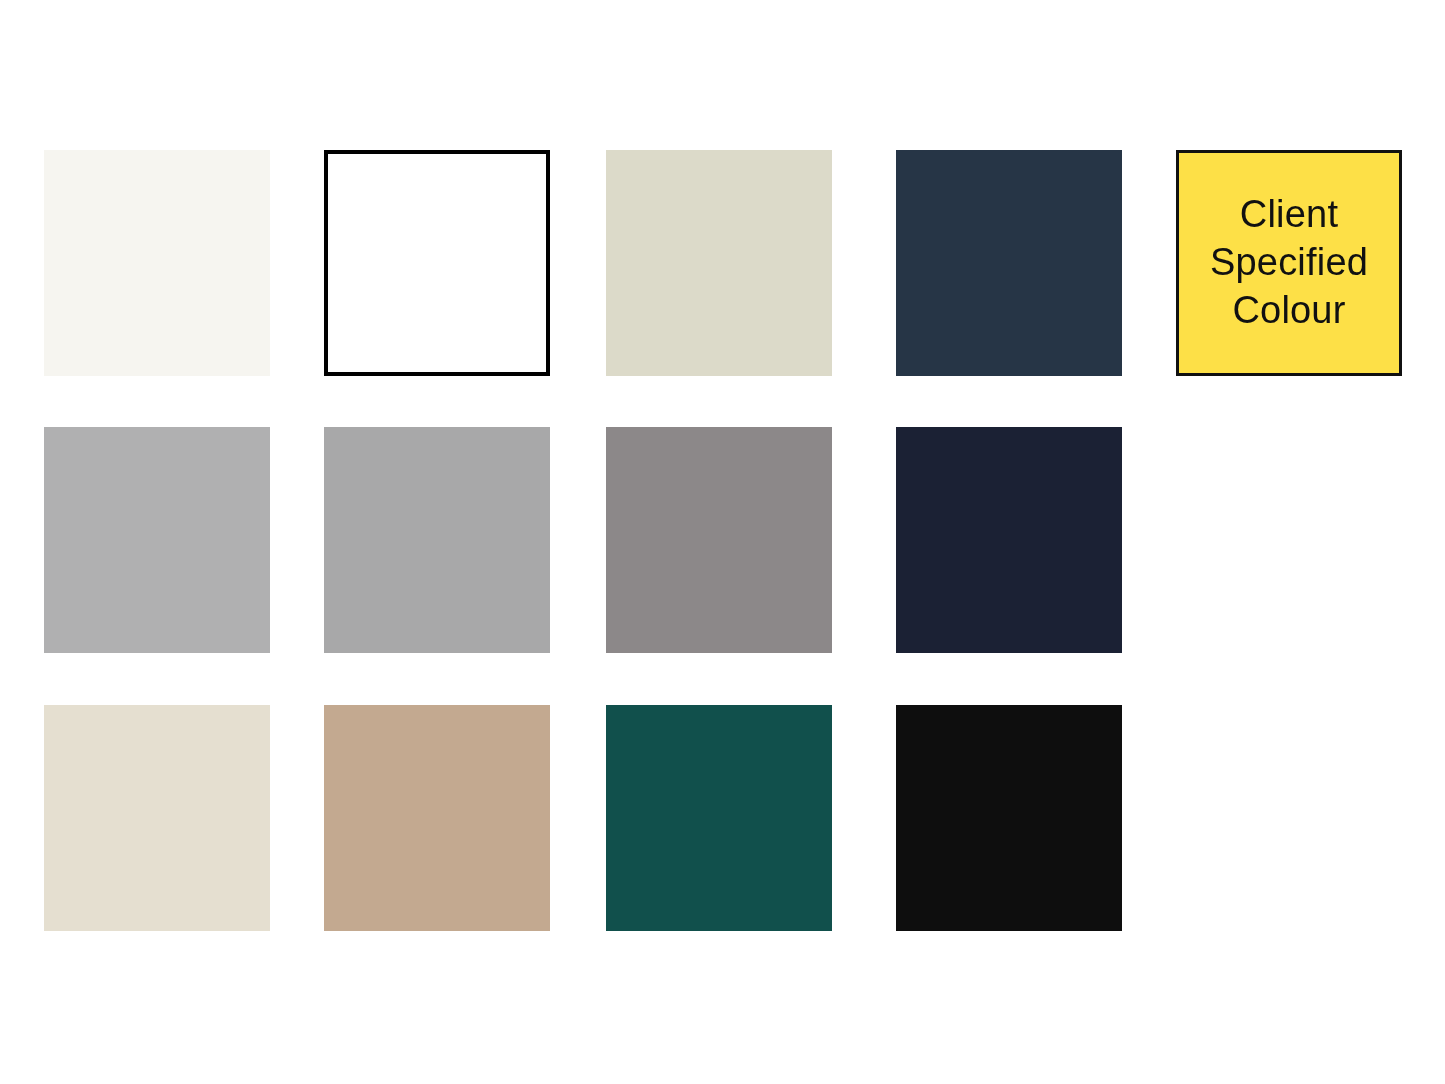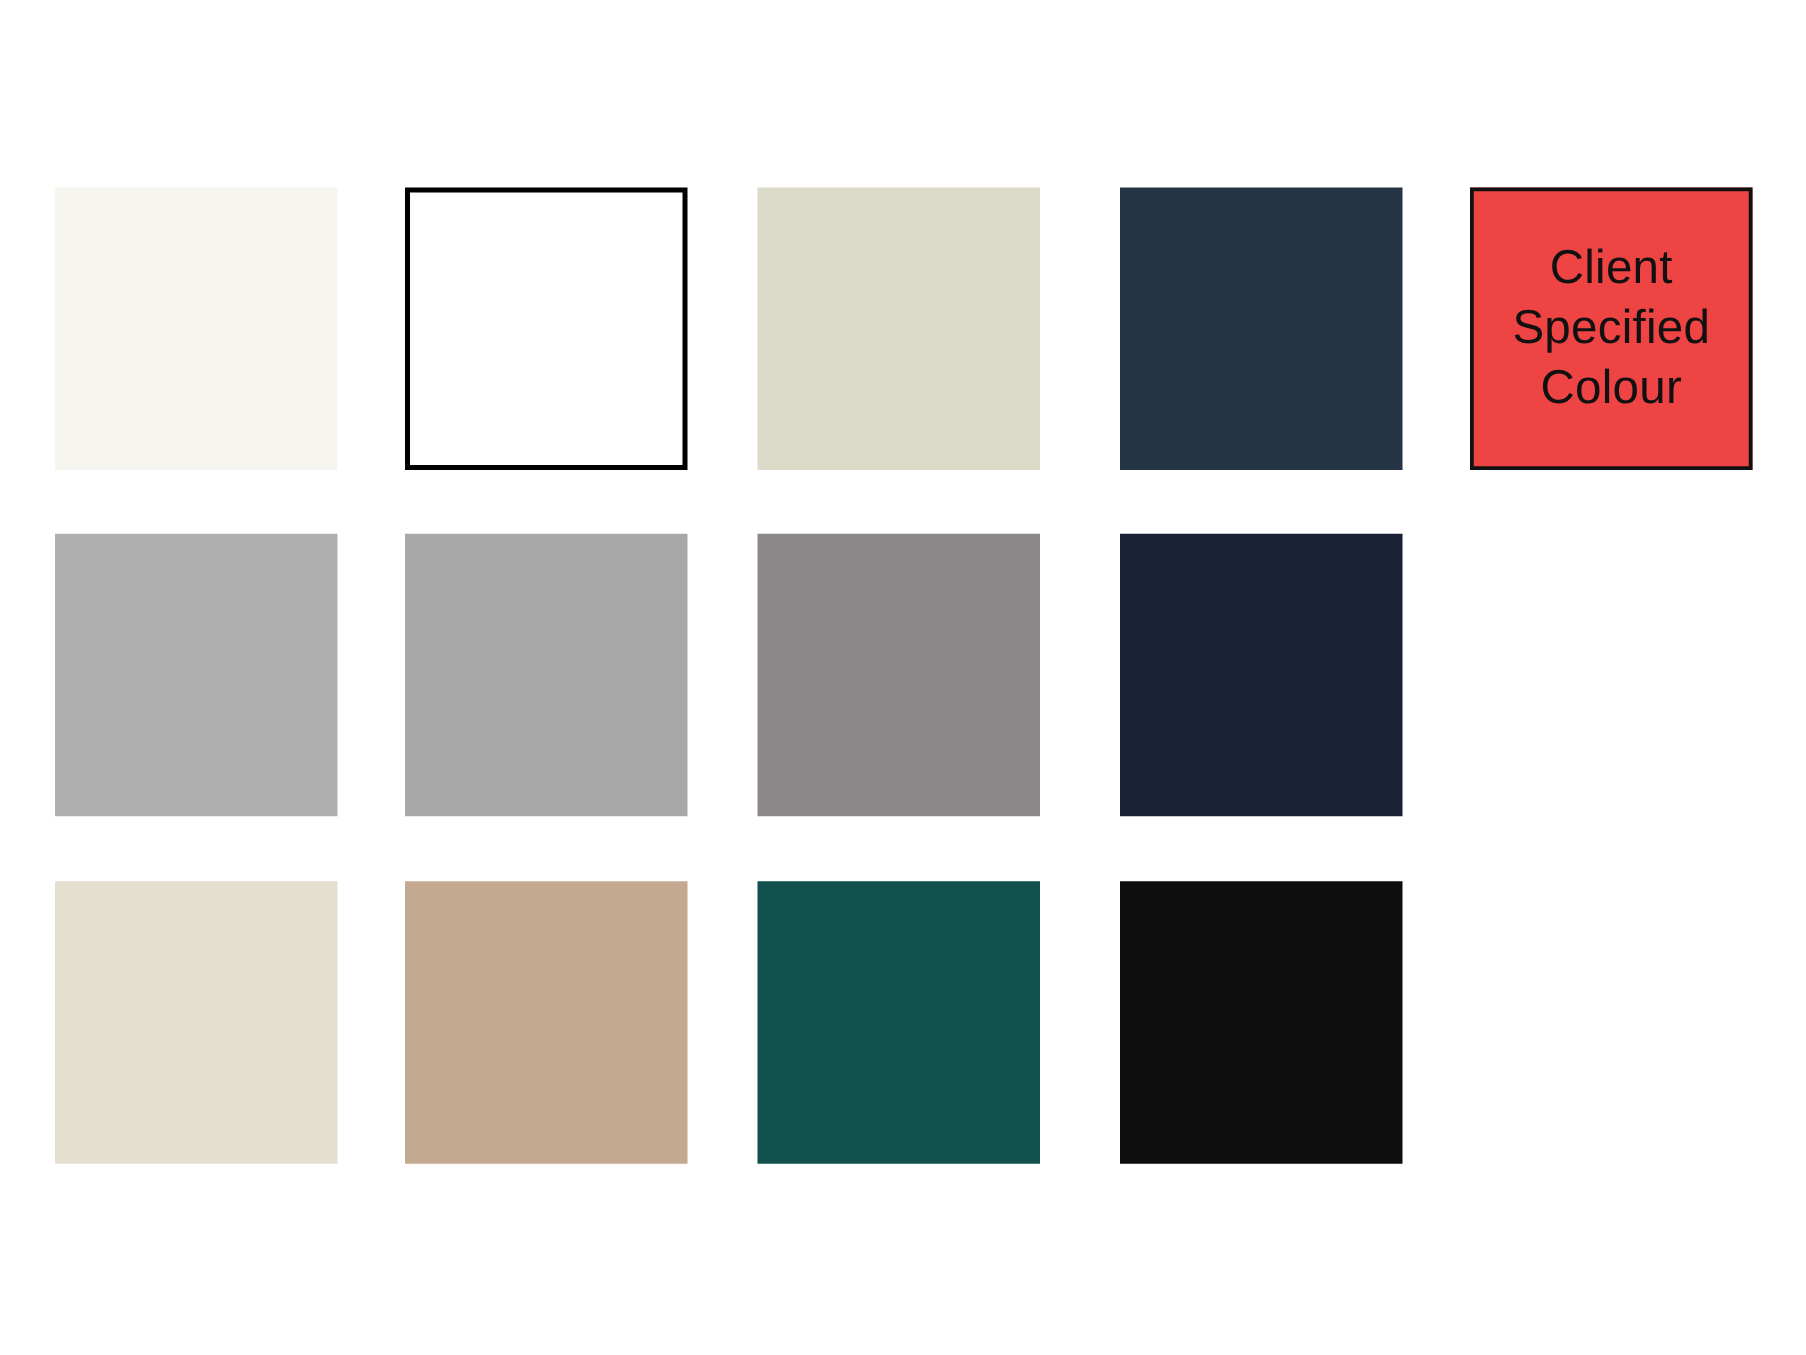--- a/index.html
+++ b/index.html
@@ -65,21 +65,21 @@
   }
 </style>
 </head>
 <body>
 
 <div id="palette-board" style="background: rgb(255, 255, 255);">
     <div class="swatch fill" style="left: 44px; top: 150px; width: 226px; height: 226px; background: rgb(246, 245, 240);"></div>
     <div class="swatch outlined" style="left: 324px; top: 150px; width: 226px; height: 226px; background: rgb(255, 255, 255); border-color: rgb(0, 0, 0);"></div>
     <div class="swatch fill" style="left: 606px; top: 150px; width: 226px; height: 226px; background: rgb(220, 218, 201);"></div>
     <div class="swatch fill" style="left: 896px; top: 150px; width: 226px; height: 226px; background: rgb(38, 53, 70);"></div>
-    <div class="swatch labelled" style="left: 1176px; top: 150px; width: 226px; height: 226px; background: #ef4444; border-color: rgb(17, 17, 17);">
+    <div class="swatch labelled" style="left: 1176px; top: 150px; width: 226px; height: 226px; background: #fde047; border-color: rgb(17, 17, 17);">
       <span class="swatch-caption">Client
 Specified
 Colour</span>
     </div>
     <div class="swatch fill" style="left: 44px; top: 427px; width: 226px; height: 226px; background: rgb(176, 176, 177);"></div>
     <div class="swatch fill" style="left: 324px; top: 427px; width: 226px; height: 226px; background: rgb(168, 168, 169);"></div>
     <div class="swatch fill" style="left: 606px; top: 427px; width: 226px; height: 226px; background: rgb(140, 136, 137);"></div>
     <div class="swatch fill" style="left: 896px; top: 427px; width: 226px; height: 226px; background: rgb(27, 33, 52);"></div>
     <div class="swatch fill" style="left: 44px; top: 705px; width: 226px; height: 226px; background: rgb(229, 223, 208);"></div>
     <div class="swatch fill" style="left: 324px; top: 705px; width: 226px; height: 226px; background: rgb(195, 169, 144);"></div>

